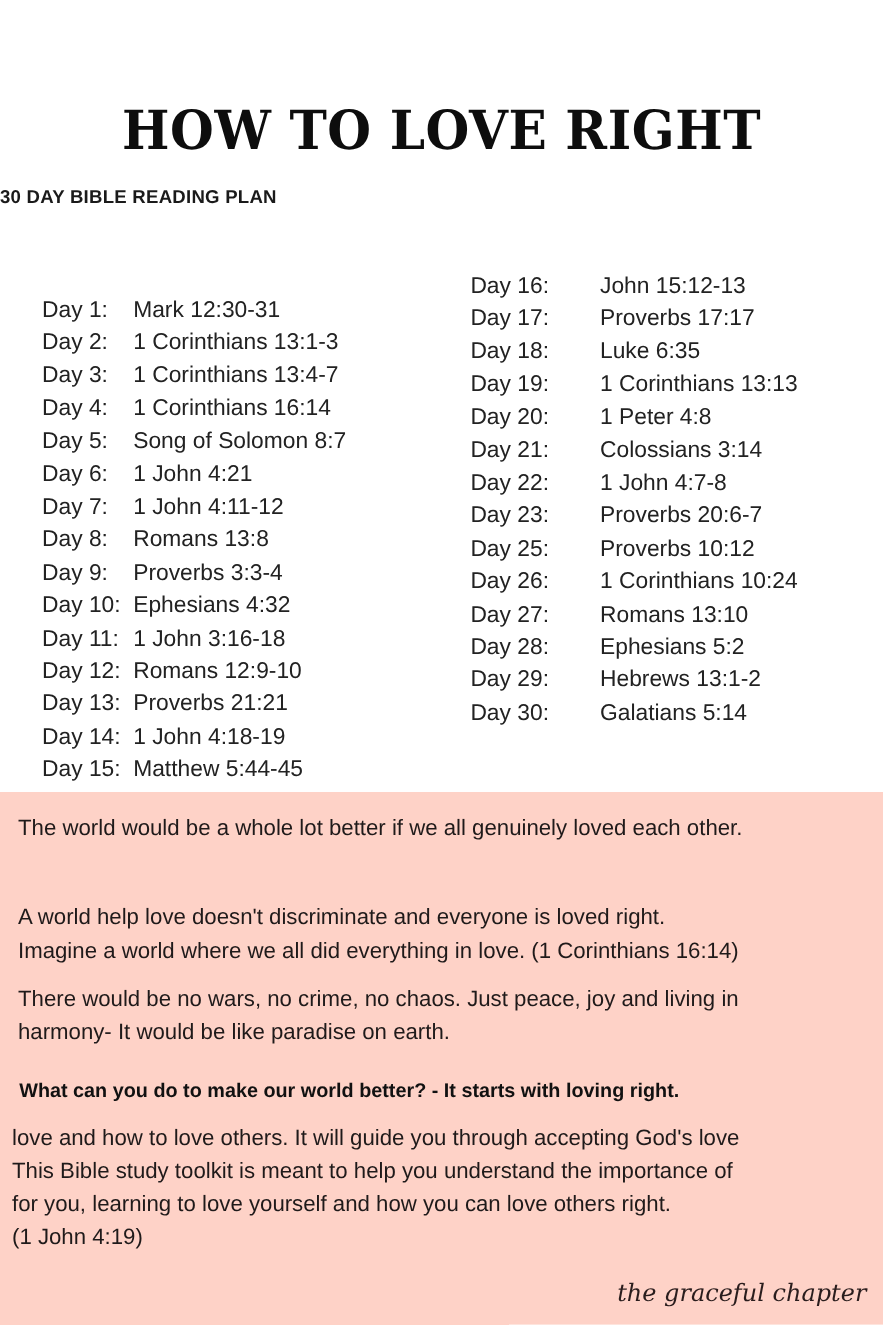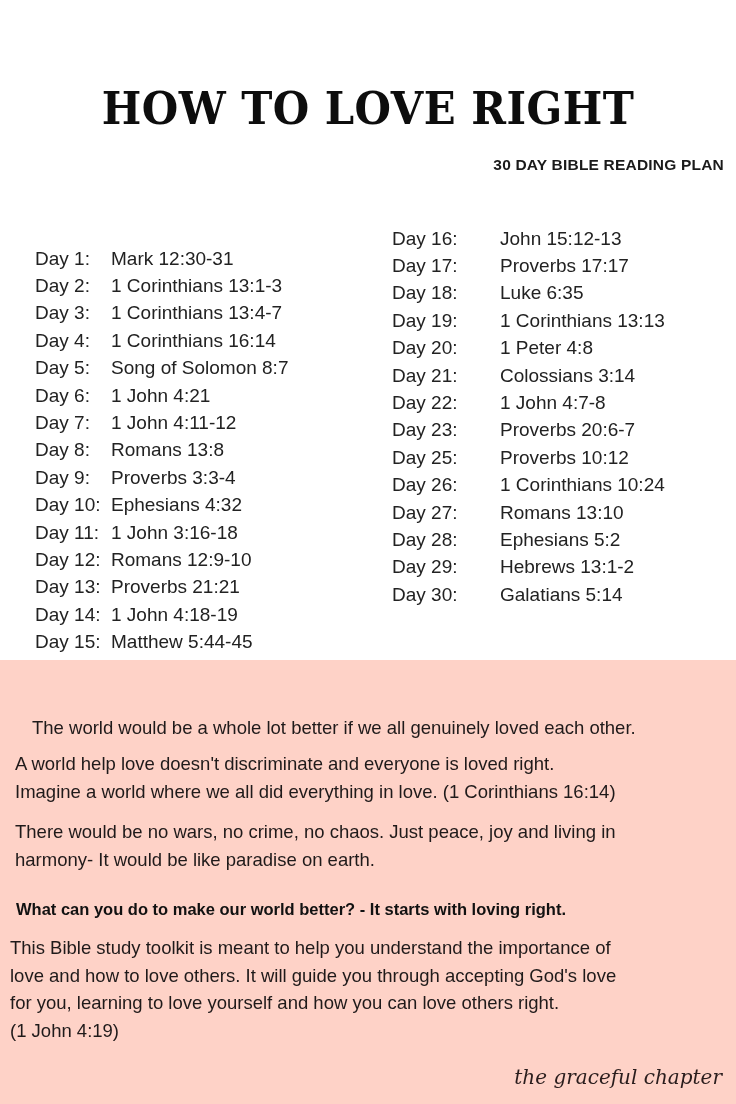--- a/index.html
+++ b/index.html
@@ -8,21 +8,21 @@
     background: #ffffff; color: #1f1a1a;
     font-family: "DejaVu Sans", sans-serif;
   }
   .title {
     position: absolute; top: 82px; left: 0; width: 736px; text-align: center;
     font-family: "DejaVu Serif", serif; font-weight: bold;
     font-size: 45px; letter-spacing: 0.5px; color: #0d0d0d;
     transform: scaleX(0.93);
   }
   .subtitle {
-    position: absolute; top: 156px; left: 0; width: 724px; text-align: right;
+    position: absolute; top: 156px; left: 0; width: 724px; text-align: left;
     font-family: "Liberation Sans", sans-serif; font-weight: bold;
     font-size: 15.5px; color: #1a1a1a; letter-spacing: 0.2px;
   }
   .col { position: absolute; top: 225px; }
   .col-left { left: 35px; margin-top: 20px; }
   .col-right { left: 392px; }
   .row {
     height: 27.4px; display: flex; align-items: center;
     font-family: "Liberation Sans", sans-serif; font-size: 19px; color: #222;
     white-space: nowrap;
@@ -172,34 +172,34 @@
       <span>Hebrews 13:1-2</span>
     </div>
   <div class="row">
       <span class="day">Day 30:</span>
       <span>Galatians 5:14</span>
     </div>
 </div>
 
 <div class="pink"></div>
 
-<div class="para" style="top:714px;margin-left:17px;">
+<div class="para" style="top:676px;">
   <div>The world would be a whole lot better if we all genuinely loved each other.</div>
 </div>
 <div class="para" style="top:750px;">
   <div>A world help love doesn't discriminate and everyone is loved right.</div>
   <div>Imagine a world where we all did everything in love. (1 Corinthians 16:14)</div>
 </div>
 <div class="para" style="top:818px;">
   <div>There would be no wars, no crime, no chaos. Just peace, joy and living in</div>
   <div>harmony- It would be like paradise on earth.</div>
 </div>
 
 <div class="bold-line">What can you do to make our world better? - It starts with loving right.</div>
 
 <div class="para para2" style="top:934px;">
+  <div>love and how to love others. It will guide you through accepting God's love</div>
   <div>This Bible study toolkit is meant to help you understand the importance of</div>
-  <div>love and how to love others. It will guide you through accepting God's love</div>
   <div>for you, learning to love yourself and how you can love others right.</div>
   <div>(1 John 4:19)</div>
 </div>
 
 <div class="signature">the graceful chapter</div>
 
 </body></html>

